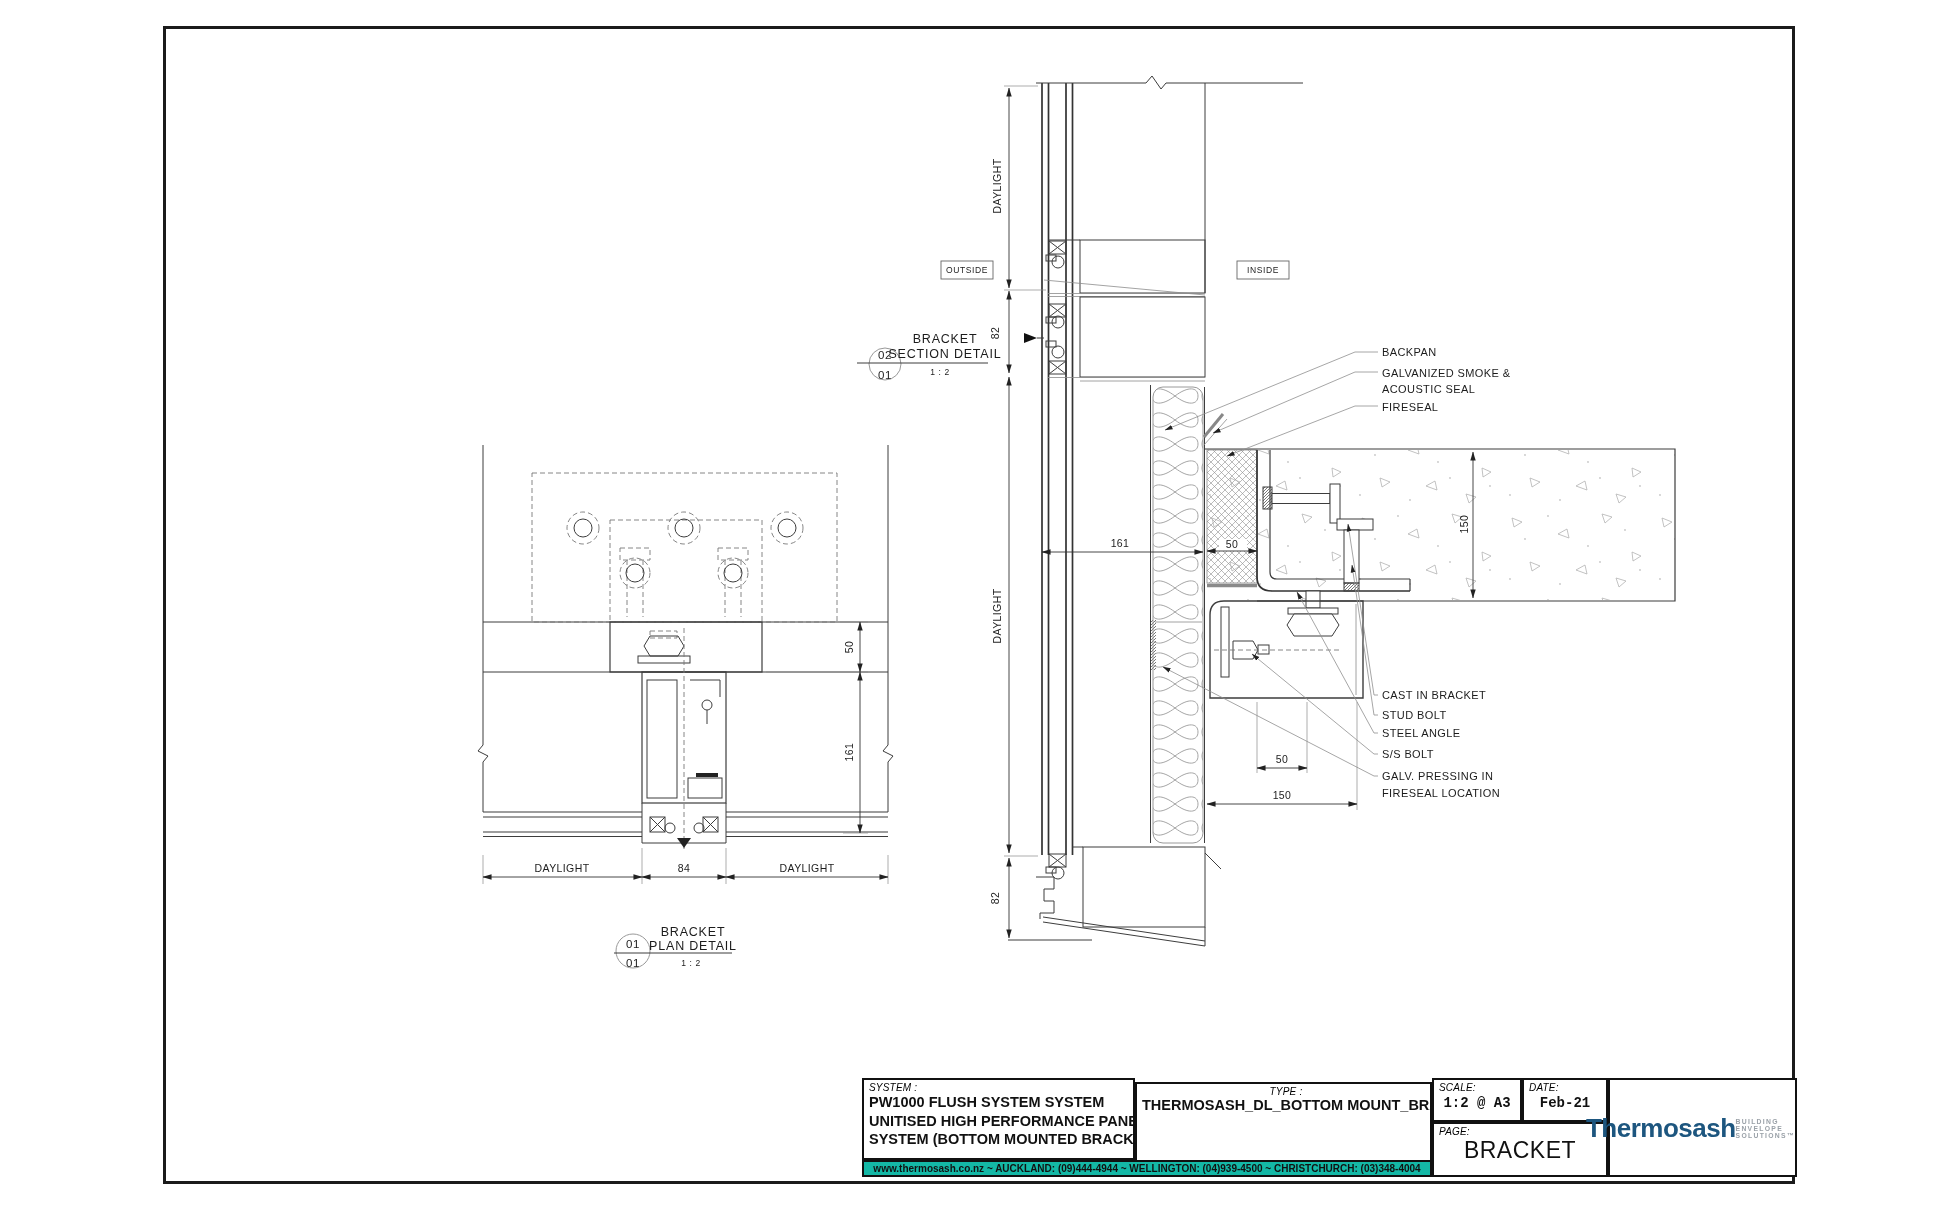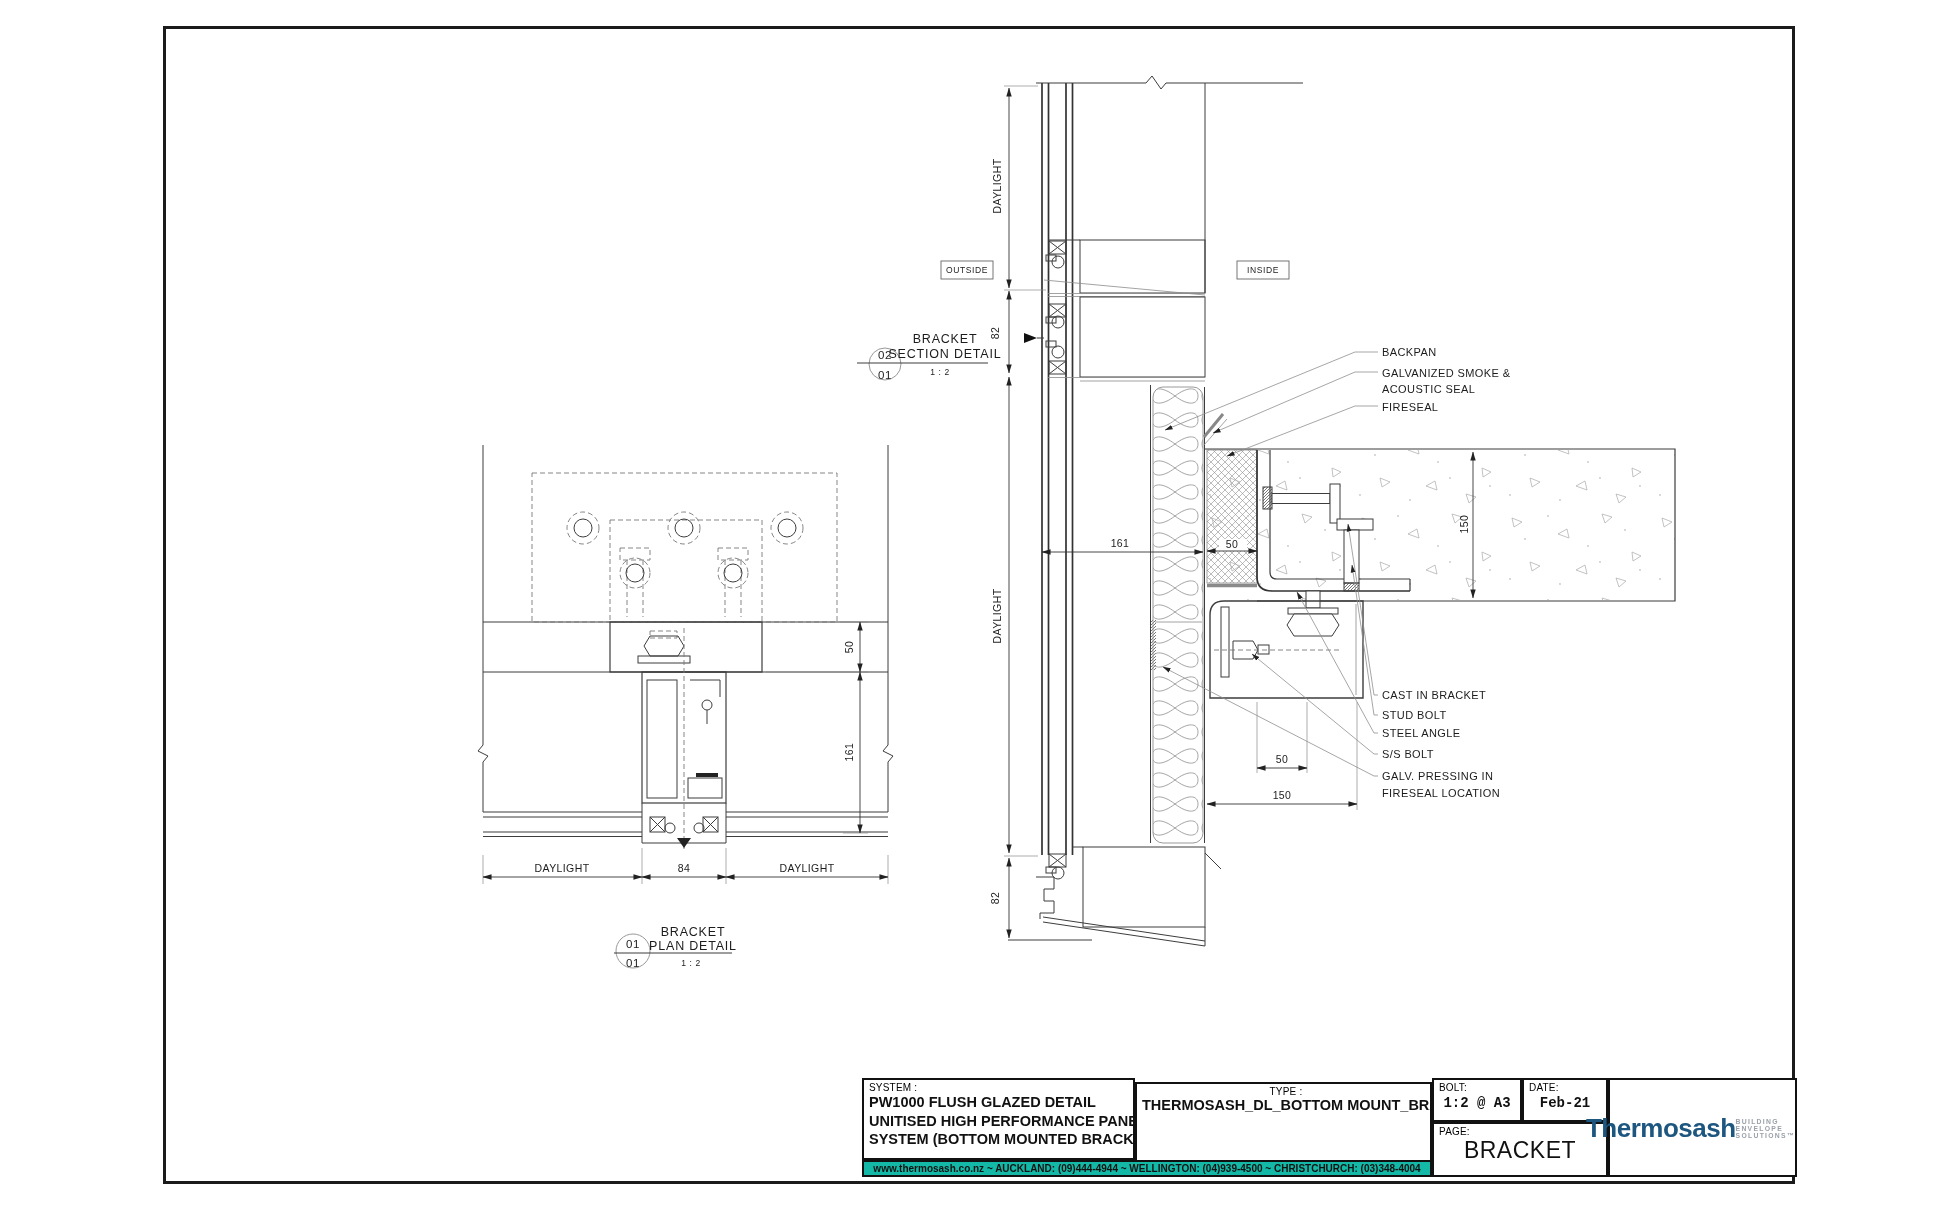--- a/index.html
+++ b/index.html
@@ -18,21 +18,21 @@
   .s16  {stroke:#333;stroke-width:1.7;fill:none;}
   .sthin{stroke:#8c8c8c;stroke-width:.8;fill:none;}
   .hid  {stroke:#787878;stroke-width:.9;fill:none;stroke-dasharray:5 3;}
   .dim  {stroke:#333;stroke-width:.9;fill:none;}
   .ext  {stroke:#8a8a8a;stroke-width:.7;fill:none;}
   .ldr  {stroke:#8f8f8f;stroke-width:.8;fill:none;}
   .wfill{fill:#fff;stroke:#3d3d3d;stroke-width:1;}
   
   .tb{position:absolute;left:862px;top:1078px;width:935px;height:99px;z-index:5;background:#fff;}
   .tb .cell{position:absolute;border:2px solid #111;box-sizing:border-box;background:#fff;}
-  .lbl{font-size:10px;letter-spacing:.2px;color:#000;padding:2px 0 0 5px;}
+  .lbl{font-size:10px;letter-spacing:.2px;color:#000;padding:2px 0 0 5px;font-style:italic;}
   .sysline{font-size:14.5px;font-weight:700;line-height:1.28;padding-left:5px;white-space:nowrap;}
   .typeval{font-size:14.5px;font-weight:700;padding-left:5px;white-space:nowrap;}
   .midval{font-size:14px;font-weight:700;text-align:center;margin-top:2px;font-family:Liberation Mono, monospace;}
   .pageval{font-size:23px;font-weight:400;text-align:center;letter-spacing:.5px;margin-top:0px;}
   .contact{position:absolute;left:0;top:82px;width:570px;height:17px;border:2px solid #111;
      box-sizing:border-box;font-size:10px;font-weight:700;text-align:center;line-height:13px;
      white-space:nowrap;background:#14b8a6;}
   .logo{display:flex;align-items:center;justify-content:flex-end;height:100%;}
   .logo-name{font-size:26px;font-weight:700;color:#1d567f;letter-spacing:-.5px;line-height:1;}
   .logo-tag{font-size:6.8px;letter-spacing:1.3px;color:#9aa1a8;margin-top:2px;font-weight:700;}
@@ -338,31 +338,31 @@
         <text class="tt" x="945" y="343" text-anchor="middle">BRACKET</text>
         <text class="tt" x="945" y="358" text-anchor="middle">SECTION DETAIL</text>
         <text class="ts" x="940" y="375" text-anchor="middle">1 : 2</text>
       </g>
     </g>
   </svg>
 
   <div class="tb">
     <div class="cell" style="left:0;top:0;width:273px;height:82px;">
       <div class="lbl">SYSTEM :</div>
-      <div class="sysline">PW1000 FLUSH GLAZED DETAIL</div>
+      <div class="sysline">PW1000 FLUSH SYSTEM SYSTEM</div>
       <div class="sysline">UNITISED HIGH PERFORMANCE PANEL</div>
       <div class="sysline">SYSTEM (BOTTOM MOUNTED BRACKET)</div>
     </div>
     <div class="cell" style="left:273px;top:4px;width:297px;height:82px;text-align:center;">
       <div class="lbl">TYPE :</div>
       <div class="typeval">THERMOSASH_DL_BOTTOM MOUNT_BRACKET</div>
     </div>
     <div class="contact">www.thermosash.co.nz ~ AUCKLAND: (09)444-4944 ~ WELLINGTON: (04)939-4500 ~ CHRISTCHURCH: (03)348-4004</div>
     <div class="cell" style="left:570px;top:0;width:90px;height:44px;">
-      <div class="lbl">BOLT:</div>
+      <div class="lbl">SCALE:</div>
       <div class="midval">1:2 @ A3</div>
     </div>
     <div class="cell" style="left:660px;top:0;width:86px;height:44px;">
       <div class="lbl">DATE:</div>
       <div class="midval">Feb-21</div>
     </div>
     <div class="cell" style="left:570px;top:44px;width:176px;height:55px;">
       <div class="lbl">PAGE:</div>
       <div class="pageval">BRACKET</div>
     </div>

